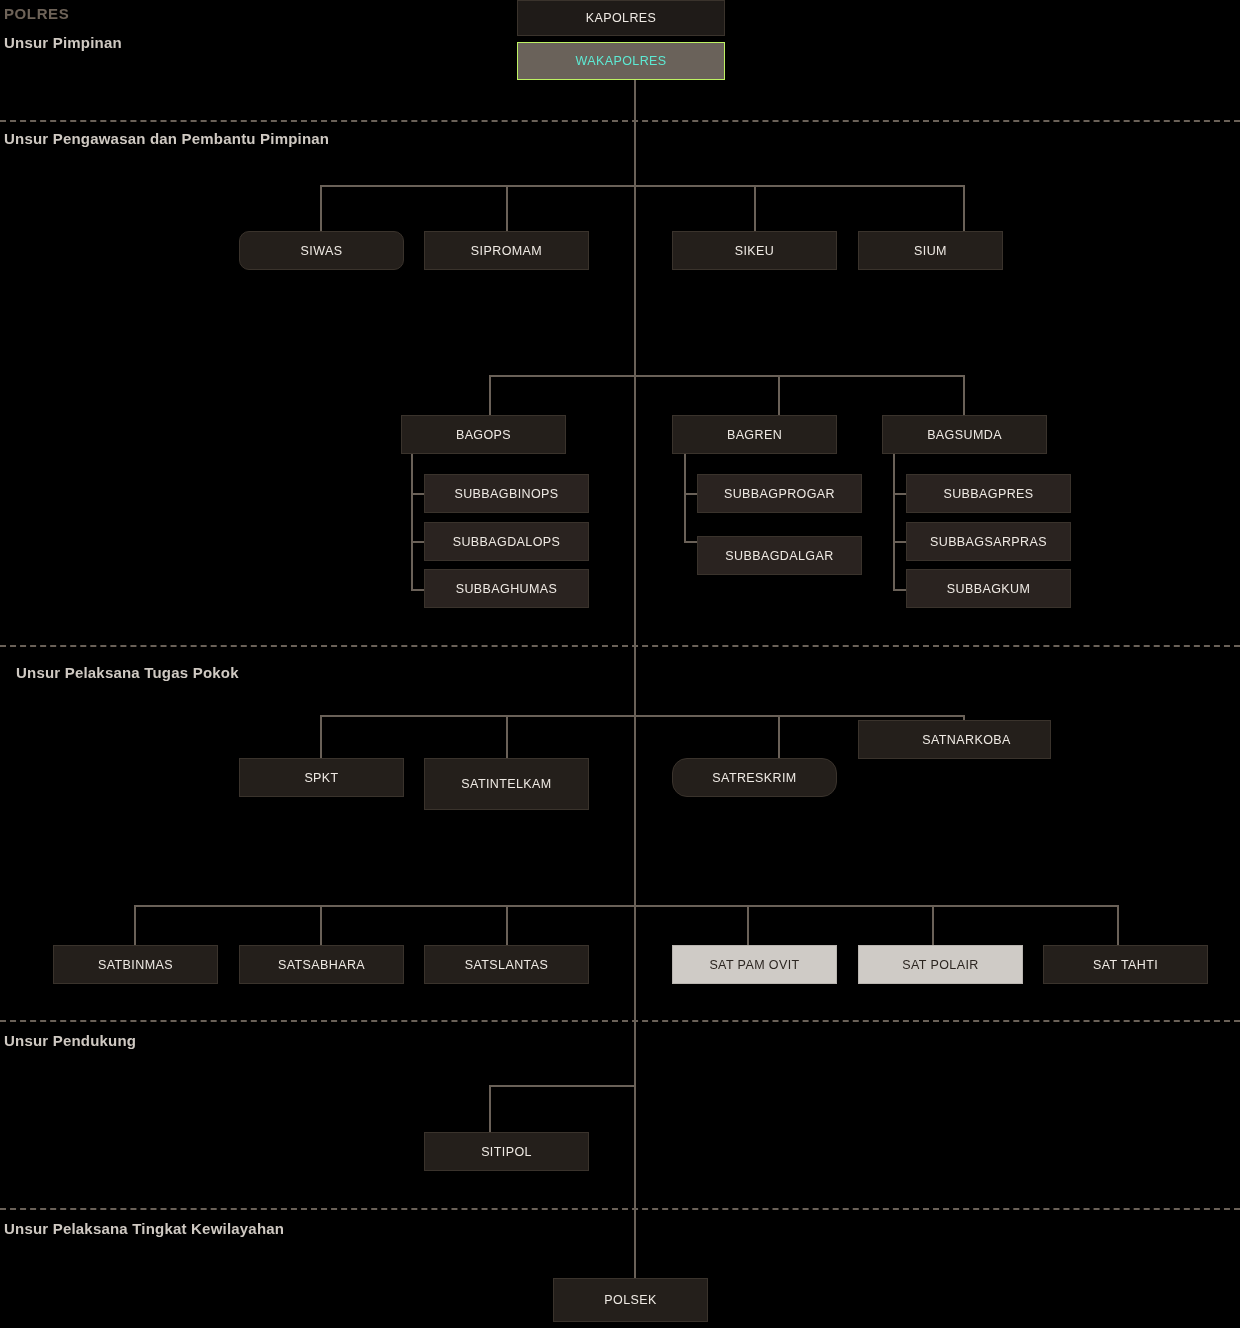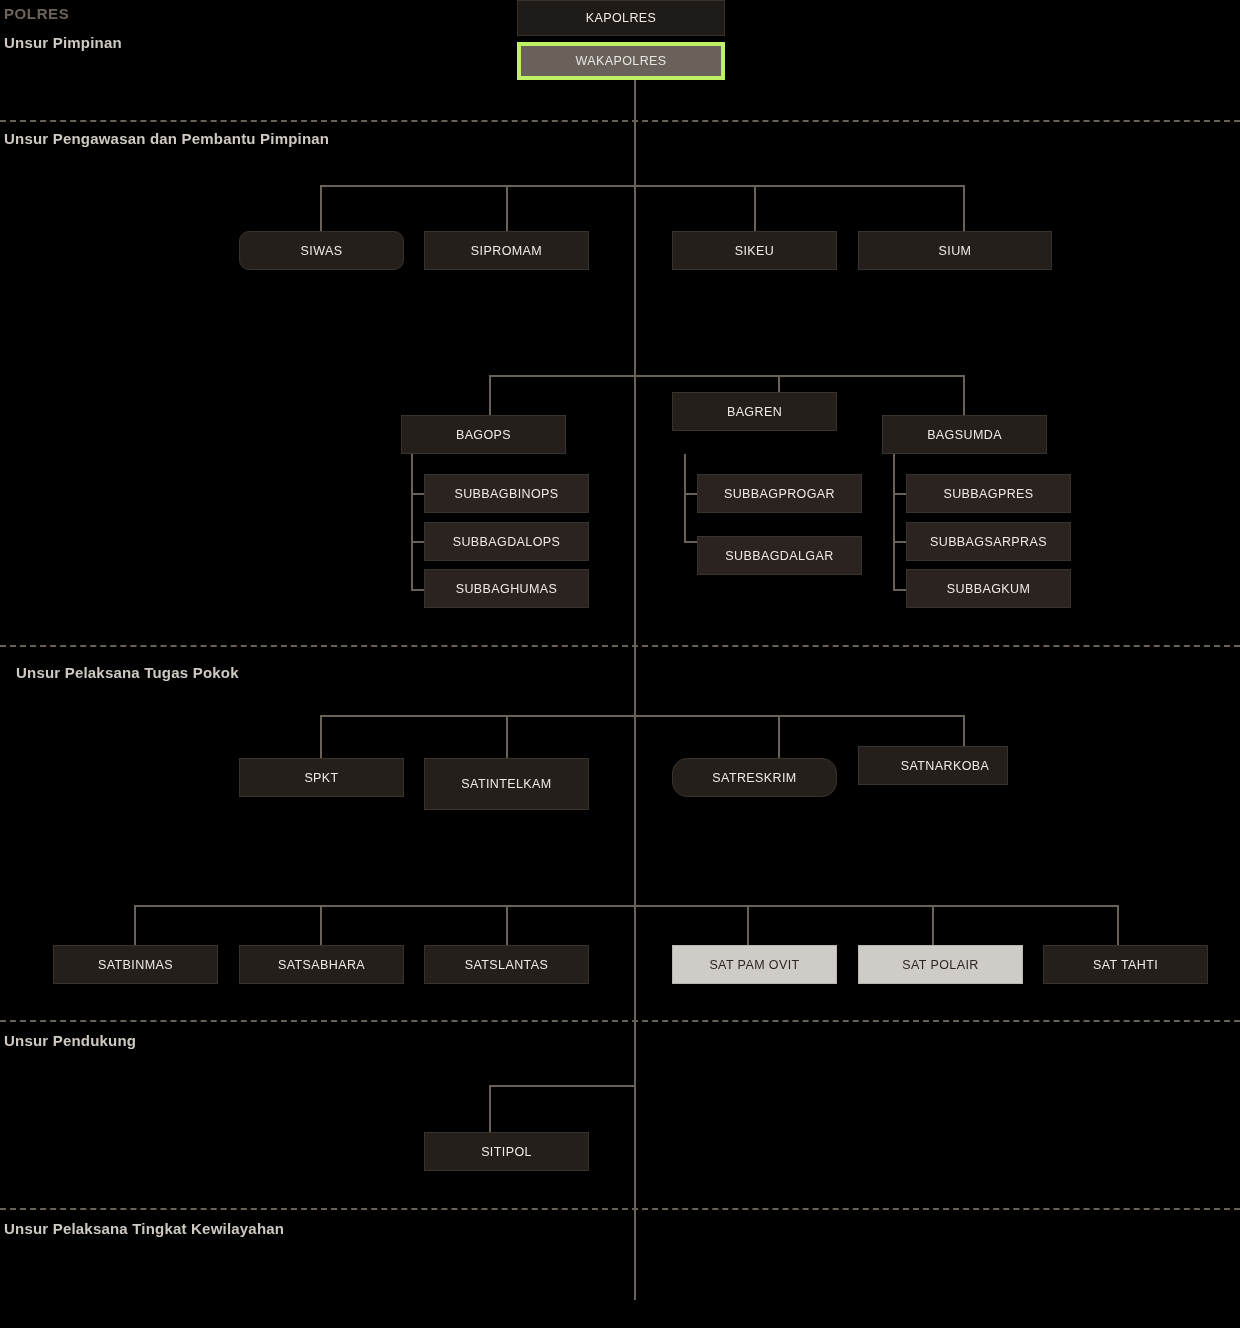--- a/index.html
+++ b/index.html
@@ -27,21 +27,21 @@
 
   
   .box{
     position:absolute;box-sizing:border-box;
     display:flex;align-items:center;justify-content:center;
     font-size:12.5px;letter-spacing:.4px;color:#efeae4;
     background:#241f1b;border:1px solid #3a332c;
     text-align:center;
   }
   .box.light{background:#cfcbc6;color:#2b2520;border:1px solid #b9b5b0;}
-  .box.mid{background:#6a625a;color:#e5e5e5;border:4px solid #bef264;}
+  .box.mid{background:#6a625a;color:#5eead4;border:1px solid #bef264;}
   .box.sub{background:#2a2320;}
   .box.top{background:#1f1b18;}
 
   
   .ln{position:absolute;background:#6a6158;}
   .v{width:2px;}
   .h{height:2px;}
 </style>
 </head>
 <body>
@@ -72,29 +72,29 @@
 
   <div class="ln h" style="left:320px;top:185px;width:644px;"></div>
   <div class="ln v" style="left:320px;top:185px;height:47px;"></div>
   <div class="ln v" style="left:506px;top:185px;height:47px;"></div>
   <div class="ln v" style="left:754px;top:185px;height:47px;"></div>
   <div class="ln v" style="left:963px;top:185px;height:47px;"></div>
 
   <div class="box" style="left:239px;top:231px;width:165px;height:39px;border-radius:10px;">SIWAS</div>
   <div class="box" style="left:424px;top:231px;width:165px;height:39px;">SIPROMAM</div>
   <div class="box" style="left:672px;top:231px;width:165px;height:39px;">SIKEU</div>
-  <div class="box" style="left:858px;top:231px;width:194px;height:39px;text-align:right;">SIUM</div>
+  <div class="box" style="left:858px;top:231px;width:145px;height:39px;text-align:right;">SIUM</div>
 
   <div class="ln h" style="left:489px;top:375px;width:475px;"></div>
   <div class="ln v" style="left:489px;top:375px;height:40px;"></div>
   <div class="ln v" style="left:778px;top:375px;height:40px;"></div>
   <div class="ln v" style="left:963px;top:375px;height:40px;"></div>
 
   <div class="box" style="left:401px;top:415px;width:165px;height:39px;">BAGOPS</div>
-  <div class="box" style="left:672px;top:392px;width:165px;height:39px;">BAGREN</div>
+  <div class="box" style="left:672px;top:415px;width:165px;height:39px;">BAGREN</div>
   <div class="box" style="left:882px;top:415px;width:165px;height:39px;">BAGSUMDA</div>
 
   <div class="ln v" style="left:411px;top:454px;height:135px;"></div>
   <div class="ln h" style="left:411px;top:493px;width:14px;"></div>
   <div class="ln h" style="left:411px;top:541px;width:14px;"></div>
   <div class="ln h" style="left:411px;top:589px;width:14px;"></div>
 
   <div class="box sub" style="left:424px;top:474px;width:165px;height:39px;">SUBBAGBINOPS</div>
   <div class="box sub" style="left:424px;top:522px;width:165px;height:39px;">SUBBAGDALOPS</div>
   <div class="box sub" style="left:424px;top:569px;width:165px;height:39px;">SUBBAGHUMAS</div>
@@ -117,35 +117,36 @@
 
   <div class="ln h" style="left:320px;top:715px;width:644px;"></div>
   <div class="ln v" style="left:320px;top:715px;height:43px;"></div>
   <div class="ln v" style="left:506px;top:715px;height:43px;"></div>
   <div class="ln v" style="left:778px;top:715px;height:43px;"></div>
   <div class="ln v" style="left:963px;top:715px;height:43px;"></div>
 
   <div class="box" style="left:239px;top:758px;width:165px;height:39px;">SPKT</div>
   <div class="box" style="left:424px;top:758px;width:165px;height:52px;">SATINTELKAM</div>
   <div class="box" style="left:672px;top:758px;width:165px;height:39px;border-radius:15px;">SATRESKRIM</div>
-  <div class="box" style="left:858px;top:746px;width:150px;height:39px;padding-left:24px;">SATNARKOBA</div>
+  <div class="box" style="left:858px;top:720px;width:193px;height:39px;padding-left:24px;">SATNARKOBA</div>
 
   <div class="ln h" style="left:134px;top:905px;width:984px;"></div>
   <div class="ln v" style="left:134px;top:905px;height:40px;"></div>
   <div class="ln v" style="left:320px;top:905px;height:40px;"></div>
   <div class="ln v" style="left:506px;top:905px;height:40px;"></div>
   <div class="ln v" style="left:747px;top:905px;height:40px;"></div>
   <div class="ln v" style="left:932px;top:905px;height:40px;"></div>
   <div class="ln v" style="left:1117px;top:905px;height:40px;"></div>
 
   <div class="box" style="left:53px;top:945px;width:165px;height:39px;">SATBINMAS</div>
   <div class="box" style="left:239px;top:945px;width:165px;height:39px;">SATSABHARA</div>
   <div class="box" style="left:424px;top:945px;width:165px;height:39px;">SATSLANTAS</div>
   <div class="box light" style="left:672px;top:945px;width:165px;height:39px;">SAT PAM OVIT</div>
   <div class="box light" style="left:858px;top:945px;width:165px;height:39px;">SAT  POLAIR</div>
   <div class="box" style="left:1043px;top:945px;width:165px;height:39px;">SAT  TAHTI</div>
 
   <div class="ln h" style="left:489px;top:1085px;width:146px;"></div>
   <div class="ln v" style="left:489px;top:1085px;height:47px;"></div>
   <div class="box" style="left:424px;top:1132px;width:165px;height:39px;">SITIPOL</div>
 
+  <div class="box" style="left:553px;top:1278px;width:155px;height:44px;">POLSEK</div>
 
 </div>
 
 </body></html>

